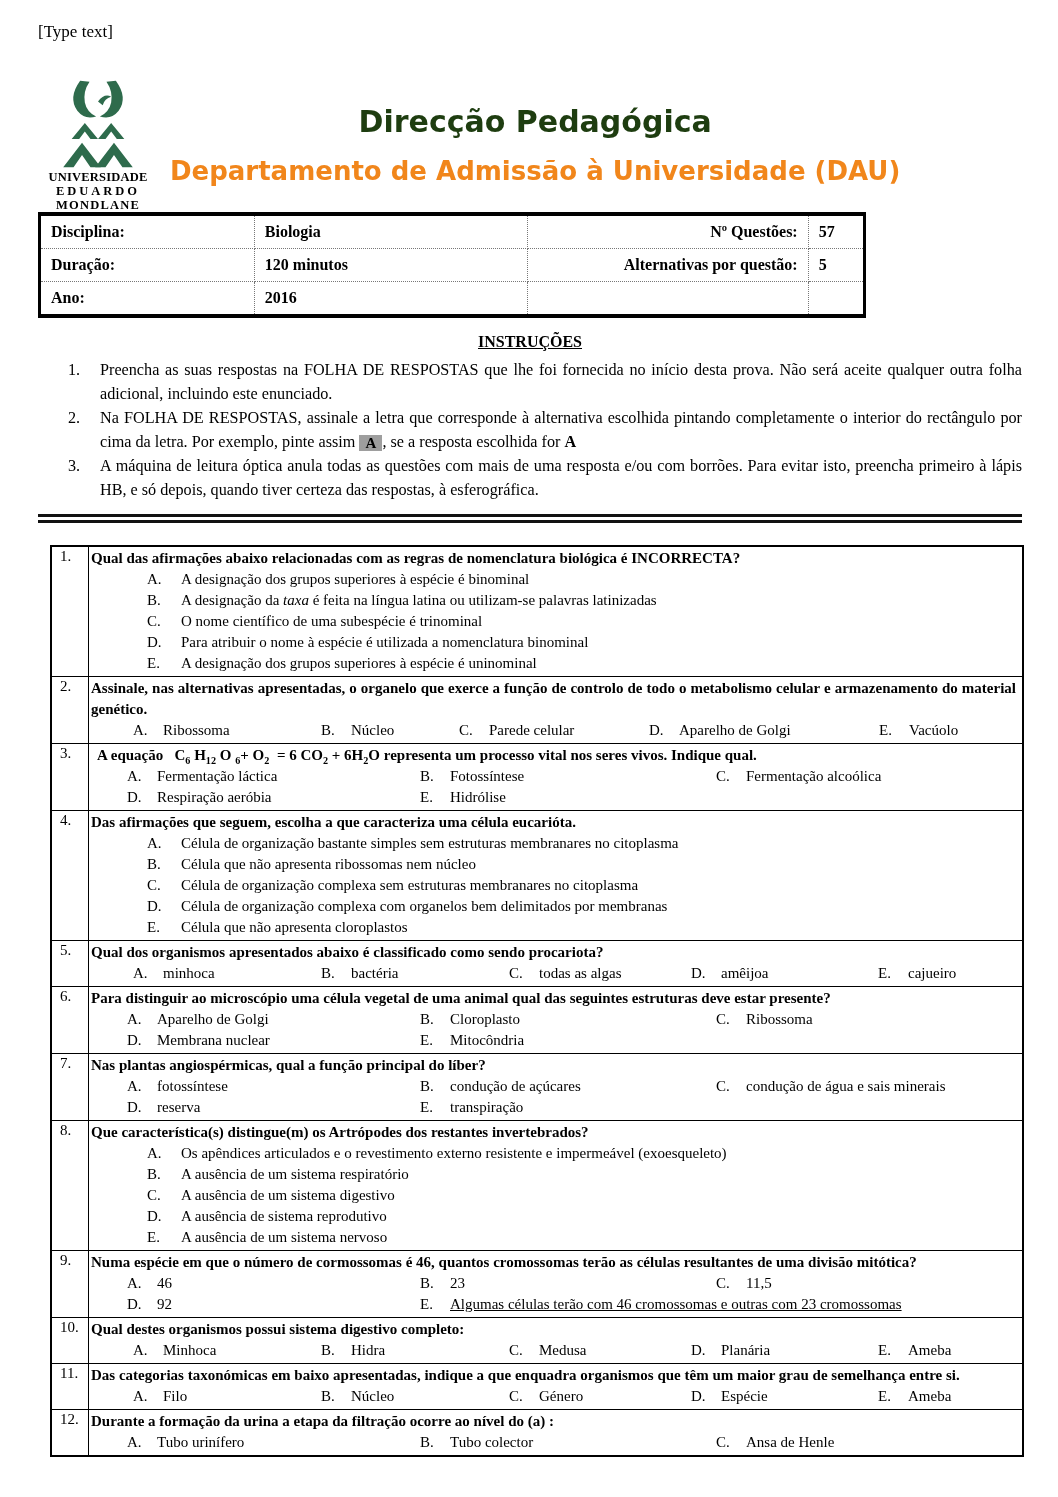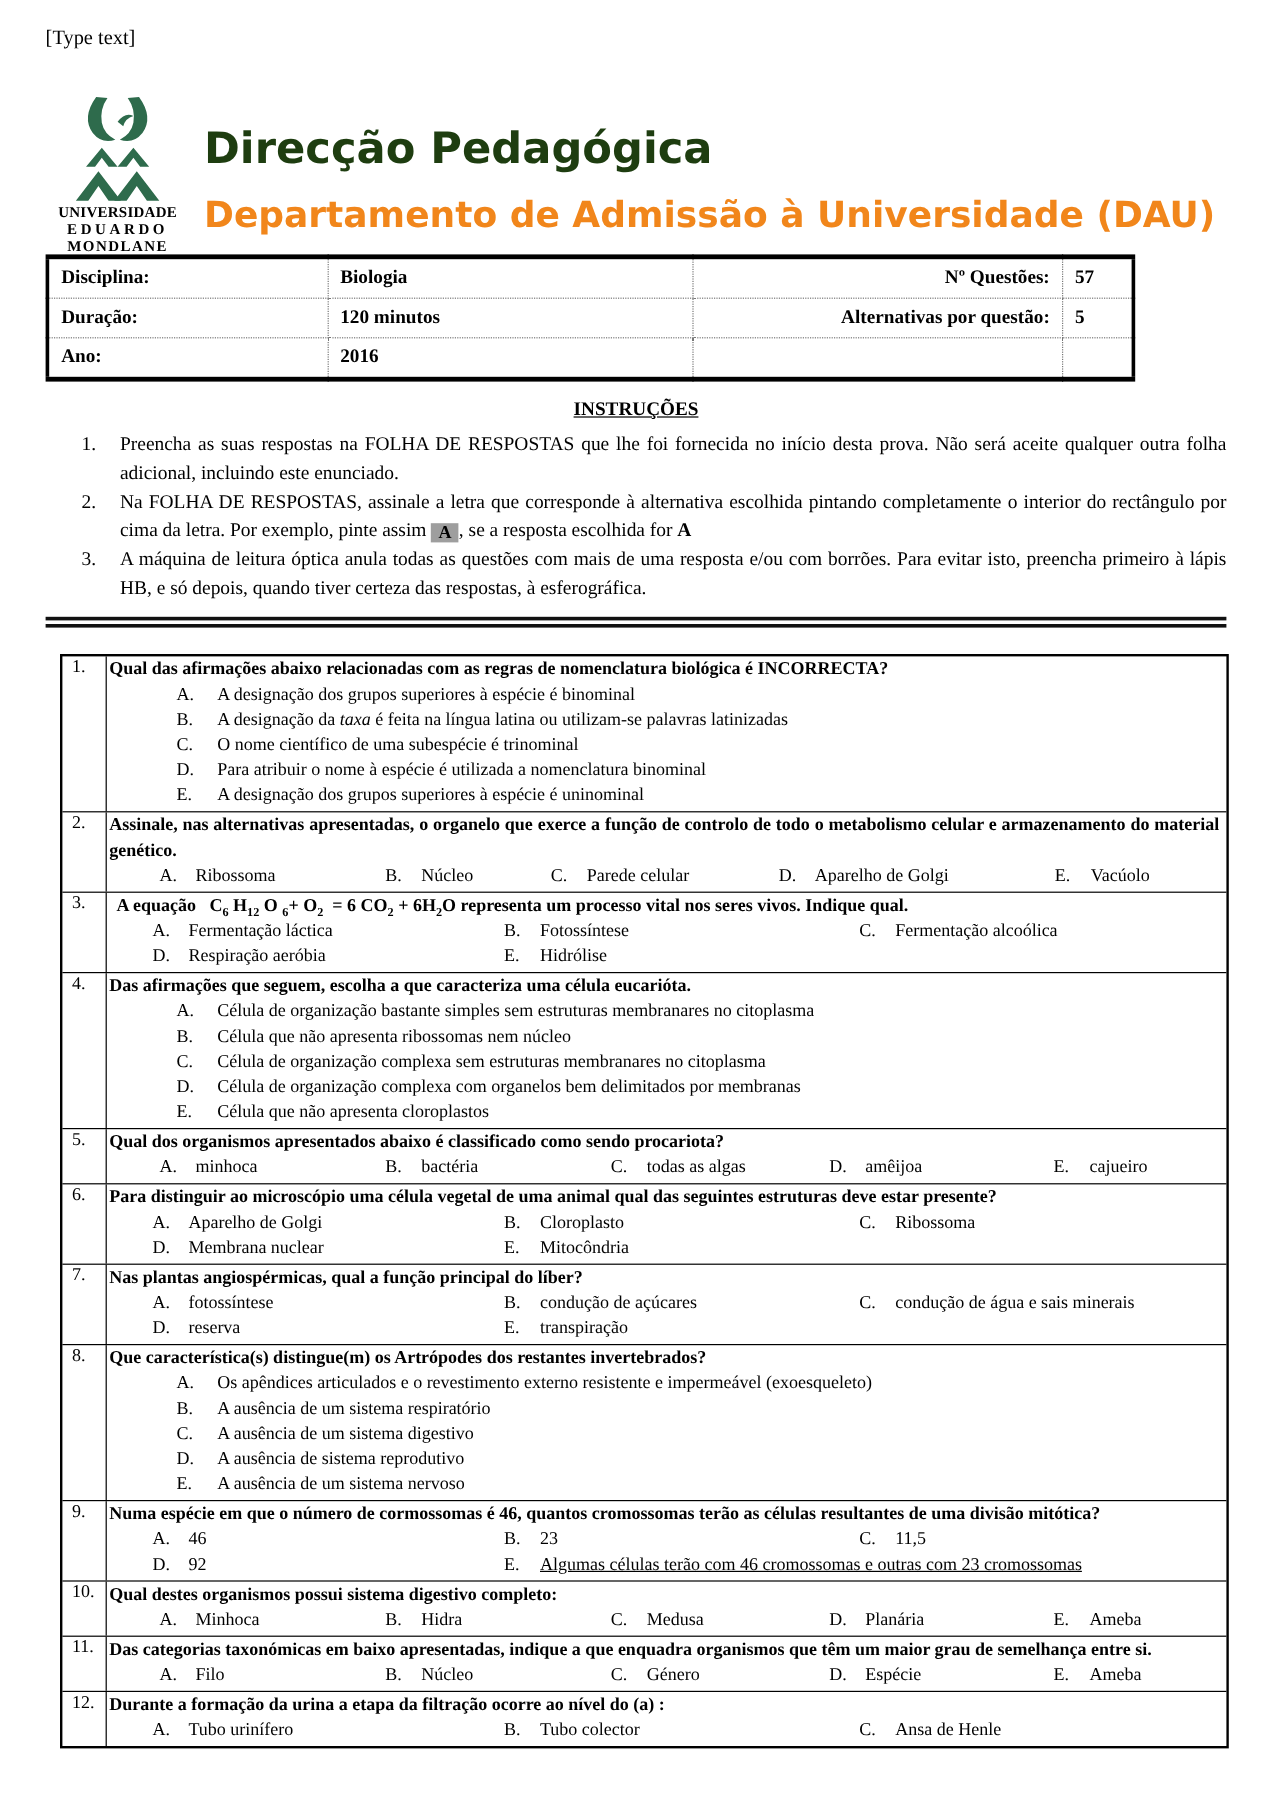--- a/index.html
+++ b/index.html
@@ -8,25 +8,25 @@
 
   .type-note{font-size:17px;}
 
   
   .header{display:flex;align-items:flex-start;margin-top:36px;}
   .logo{width:120px;flex:none;text-align:center;}
   .logo svg{display:block;margin:0 auto;width:94px;height:92px;}
   .logo-text{font-weight:bold;font-size:12.5px;line-height:14px;font-family:Liberation Serif, serif;}
   .lt1{letter-spacing:.2px}.lt2{letter-spacing:3px}.lt3{letter-spacing:1.2px}
   .titles{margin-left:12px;padding-top:26px;font-family:"DejaVu Sans","Liberation Sans",sans-serif;font-weight:bold;}
-  .title1{font-size:36px;}
-  .title2{font-size:30px;margin-top:17px;}
-
-  
-  .info-table{width:908px;border-collapse:collapse;margin-top:0;
+  .title1{font-size:30px;text-align:center;}
+  .title2{font-size:26px;margin-top:17px;}
+
+  
+  .info-table{width:828px;border-collapse:collapse;margin-top:0;
     border:3px solid #000;border-top-width:4px;border-bottom-width:4px;
     font-weight:bold;font-size:16px;}
   .info-table td{border:1px dotted #777;padding:7px 10px;}
   .ra{text-align:right;}
 
   
   .instr-title{text-align:center;font-weight:bold;text-decoration:underline;font-size:16px;margin-top:15px;}
   .instr-list{margin-top:7px;}
   .instr-item{display:flex;margin-left:30px;font-size:16.2px;line-height:24px;}
   .instr-num{width:32px;flex:none;}

